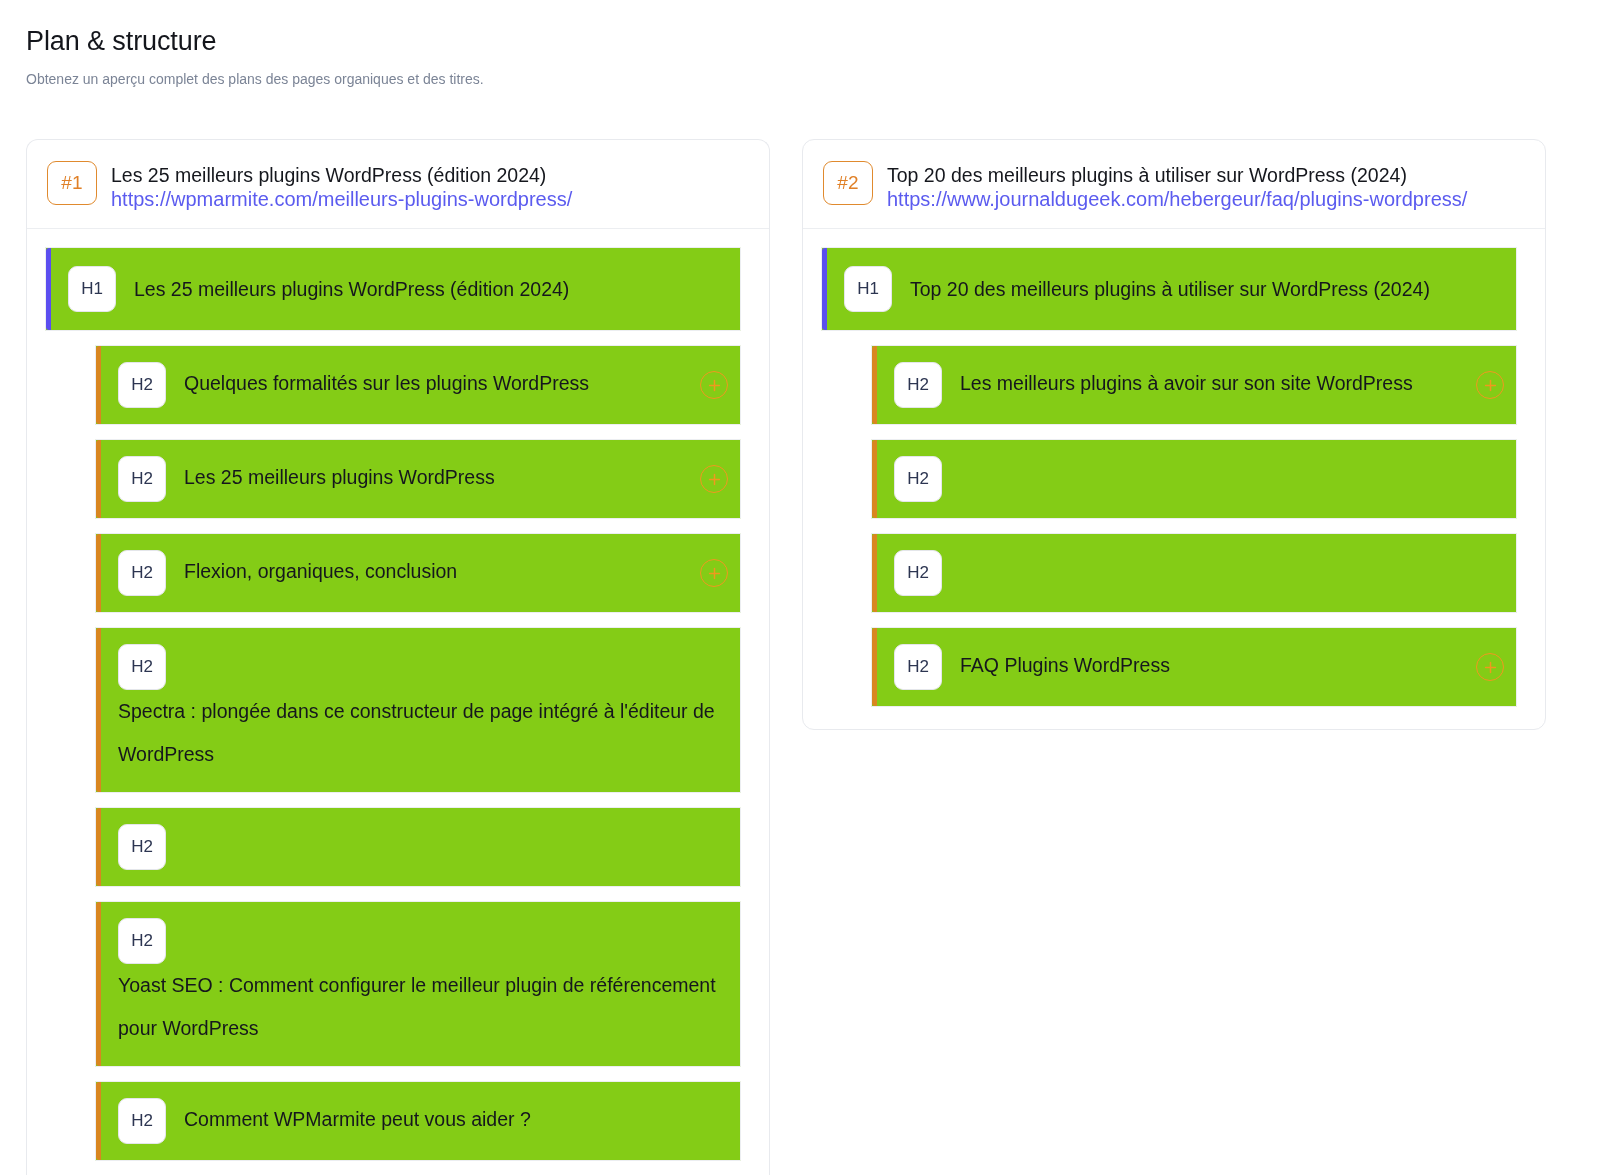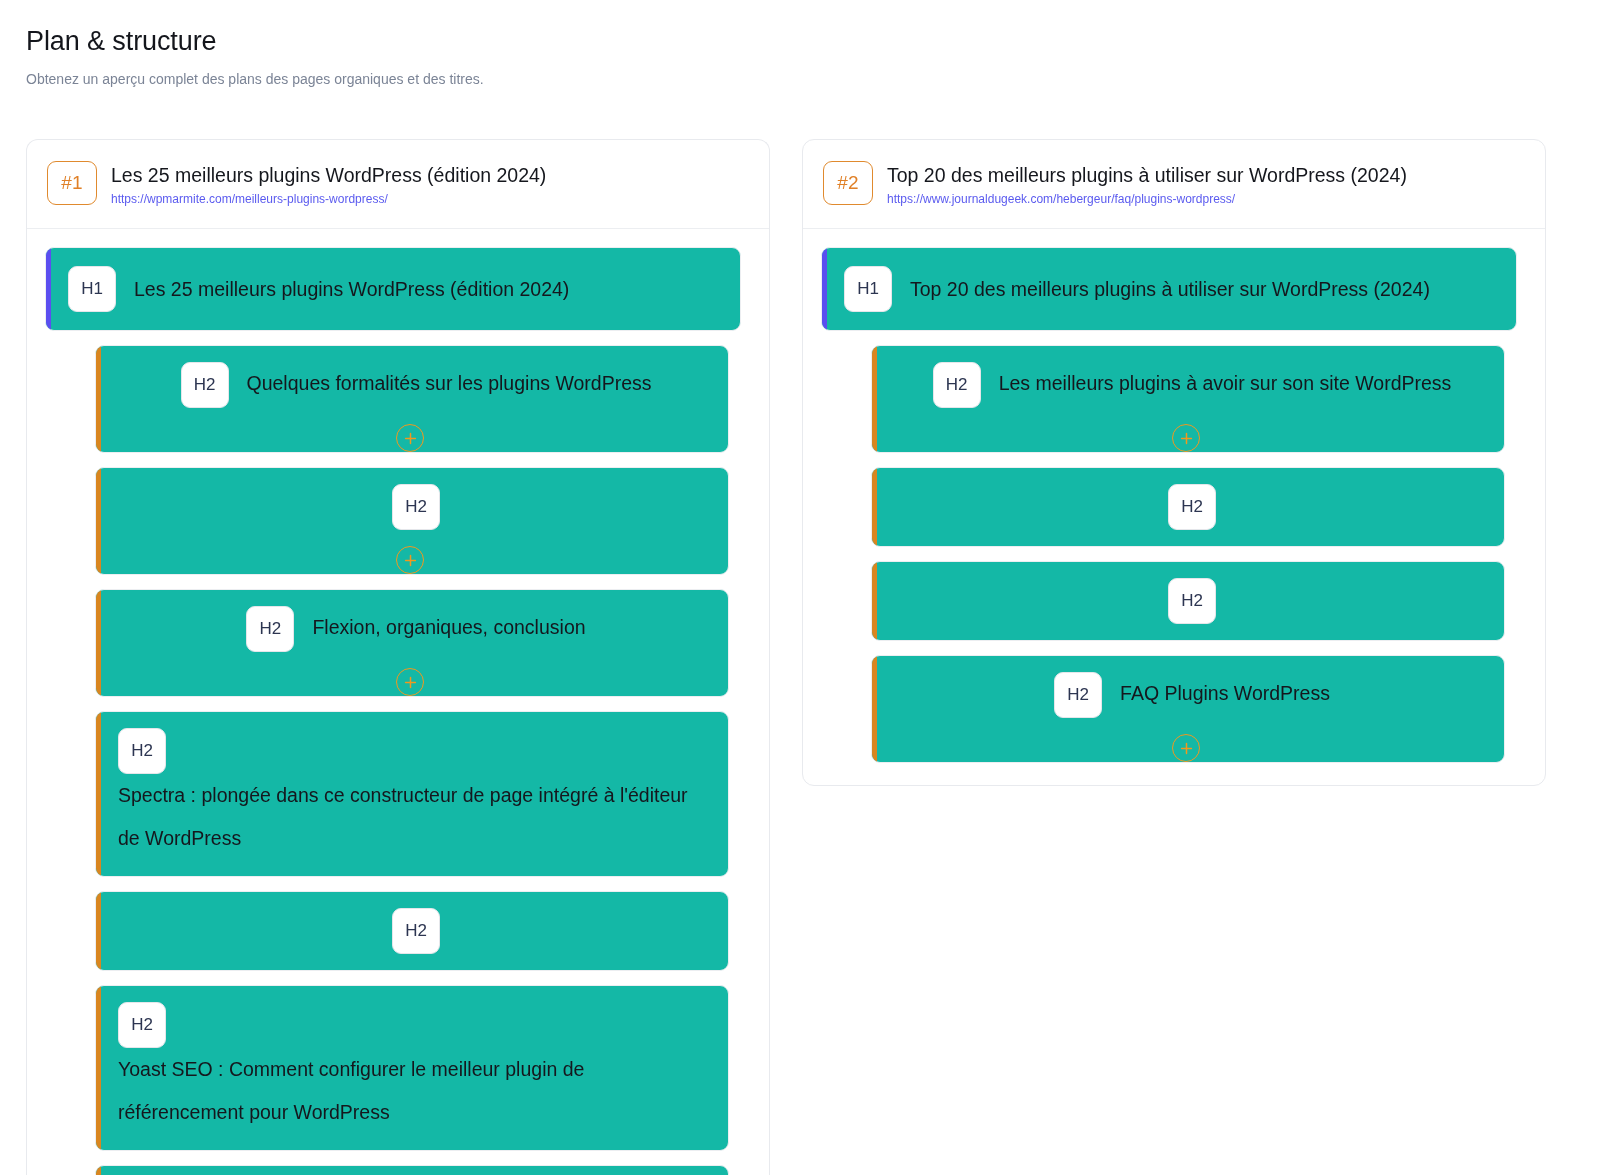--- a/index.html
+++ b/index.html
@@ -95,39 +95,39 @@
     min-width: 0;
   }
   .card-title {
     font-size: 19.5px;
     color: #15171d;
     line-height: 27px;
     font-weight: 400;
   }
   .card-url {
     margin-top: 8px;
-    font-size: 12px;
+    font-size: 20px;
     color: #5b5bef;
     line-height: 21px;
     word-break: break-all;
     text-decoration: none;
   }
 
   
   .card-body {
     padding: 18px 18px 22px 18px;
   }
 
   .heading-row {
     position: relative;
     display: flex;
-    align-items: center;
-    background: #14b8a6;
+    align-items: flex-end;
+    background: #84cc16;
     border: 1px solid #eceef1;
-    border-radius: 9px;
+    border-radius: 1px;
     margin-bottom: 14px;
     overflow: hidden;
   }
   .heading-row:last-child { margin-bottom: 0; }
 
   .level-bar {
     position: absolute;
     left: 0;
     top: 0;
     bottom: 0;
@@ -185,21 +185,21 @@
     cursor: pointer;
   }
   .add-btn svg { display: block; }
 
   
   .lvl-1 { margin-left: 0; }
   .lvl-2 { margin-left: 50px; }
 
   
   .column .heading-row.lvl-1 { margin-right: 10px; }
-  .column .heading-row.lvl-2 { margin-right: 22px; flex-direction: column; }
+  .column .heading-row.lvl-2 { margin-right: 10px; }
 
   .h1-row .heading-inner { padding-top: 18px; padding-bottom: 18px; }
   .h1-row .heading-text { line-height: 46px; }
 </style>
 </head>
 <body>
 
 <div class="page">
 
   <div class="page-header">
@@ -231,20 +231,21 @@
               <button class="add-btn">
                 <svg width="13" height="13" viewBox="0 0 13 13" aria-hidden="true">
                   <path d="M6.5 1.6 V11.4 M1.6 6.5 H11.4" stroke="#f0981f" stroke-width="1.5" stroke-linecap="round"></path>
                 </svg>
               </button>
             </div>
             <div class="heading-row lvl-2">
               <span class="level-bar bar-h2"></span>
               <div class="heading-inner">
                 <span class="tag">H2</span>
+                <span class="heading-text">Les 25 meilleurs plugins WordPress</span>
               </div>
               <button class="add-btn">
                 <svg width="13" height="13" viewBox="0 0 13 13" aria-hidden="true">
                   <path d="M6.5 1.6 V11.4 M1.6 6.5 H11.4" stroke="#f0981f" stroke-width="1.5" stroke-linecap="round"></path>
                 </svg>
               </button>
             </div>
             <div class="heading-row lvl-2">
               <span class="level-bar bar-h2"></span>
               <div class="heading-inner">

